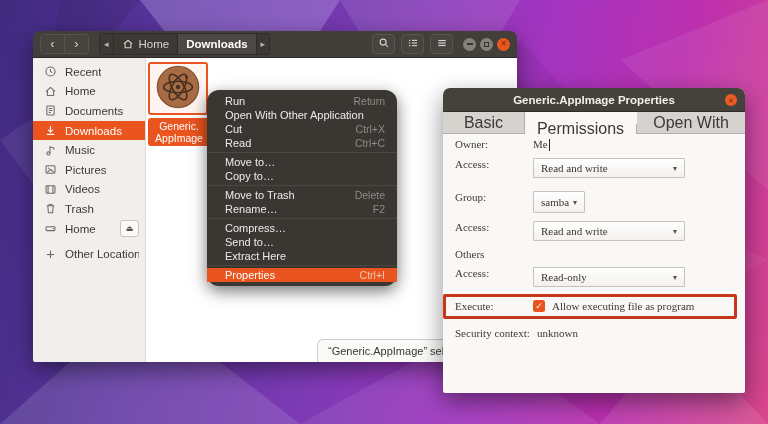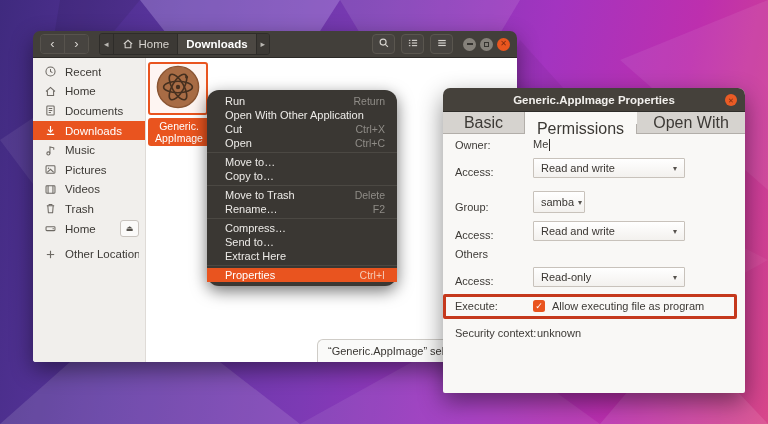--- a/index.html
+++ b/index.html
@@ -68,21 +68,21 @@
   .dlg-title{position:absolute;left:0;top:0;right:0;height:24px;background:#45413b;border-radius:7px 7px 0 0;
     display:flex;align-items:center;justify-content:center;color:#f2f0ed;font-size:11.5px;font-weight:bold;
     border-bottom:1px solid #2e2c29;box-sizing:border-box;}
   .dlg-close{position:absolute;right:8px;top:6px;width:12px;height:12px;border-radius:50%;background:#ea5b25;
     color:#7c2a0e;font-size:7px;font-weight:bold;display:flex;align-items:center;justify-content:center;line-height:1;}
   .tabs{position:absolute;left:0;top:24px;right:0;height:22px;display:flex;}
   .tab{background:#d6d3cf;border-bottom:1px solid #b2aea9;border-right:1px solid #b2aea9;box-sizing:border-box;
     display:flex;align-items:center;justify-content:center;font-size:16px;color:#3c3935;}
   .tab:last-child{border-right:none;}
   .tab.active{background:#f9f8f6;border-bottom:none;margin-top:12px;}
-  .row{position:absolute;left:12px;display:flex;align-items:flex-end;font-size:11px;color:#3d3a36;}
+  .row{position:absolute;left:12px;display:flex;align-items:flex-start;font-size:11px;color:#3d3a36;font-family:Liberation Serif, serif;}
   .row .lab{width:78px;flex:none;}
   .cursor{display:inline-block;width:1px;height:12px;background:#2d2a26;margin-left:1px;vertical-align:middle;}
   .select{display:flex;align-items:center;justify-content:space-between;height:20px;box-sizing:border-box;
     background:linear-gradient(#ffffff,#f3f1ee);border:1px solid #c8c2bb;border-radius:1px;padding:0 7px;
     font-size:11px;color:#3a3632;}
   .select .arr{font-size:8px;color:#56524d;margin-left:8px;}
   .checkbox{width:12px;height:12px;border-radius:2.5px;background:#e9541f;color:#fff;font-size:9px;line-height:12px;
     text-align:center;margin-right:7px;flex:none;}
   .annot{position:absolute;left:0px;top:206px;width:294px;height:25px;border:3px solid #c5381c;border-radius:2px;
     box-sizing:border-box;z-index:12;pointer-events:none;}
@@ -310,21 +310,21 @@
       <span class="sc">Return</span>
     </div>
     <div class="mi">
       <span>Open With Other Application</span>
     </div>
     <div class="mi">
       <span>Cut</span>
       <span class="sc">Ctrl+X</span>
     </div>
     <div class="mi">
-      <span>Open</span>
+      <span>Read</span>
       <span class="sc">Ctrl+C</span>
     </div>
     <div class="msep"></div>
     <div class="mi">
       <span>Move to…</span>
     </div>
     <div class="mi">
       <span>Copy to…</span>
     </div>
     <div class="msep"></div>

